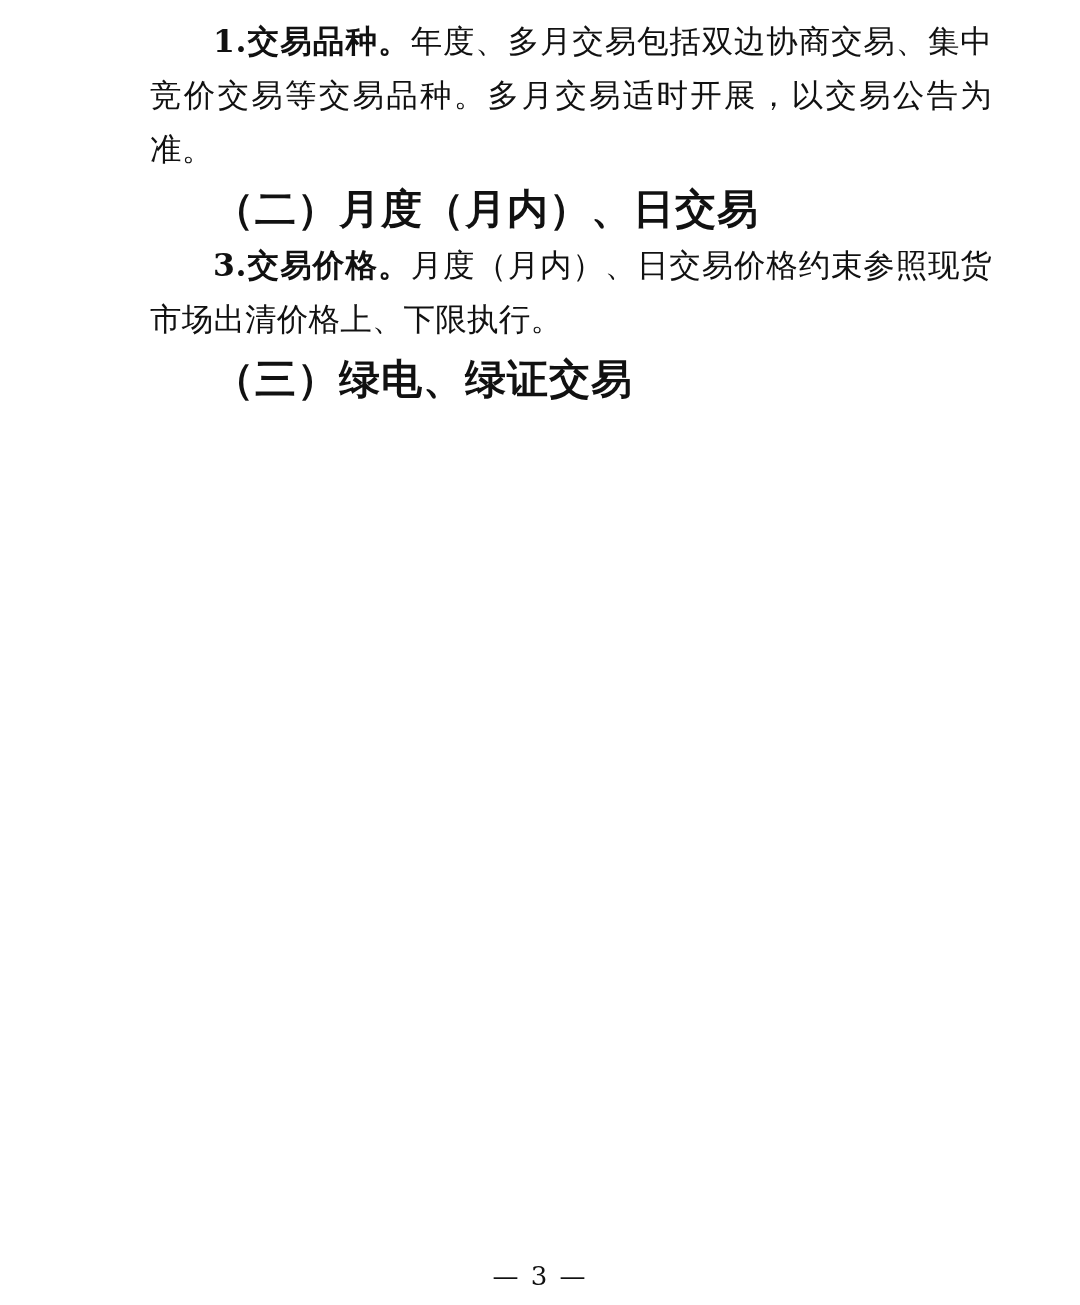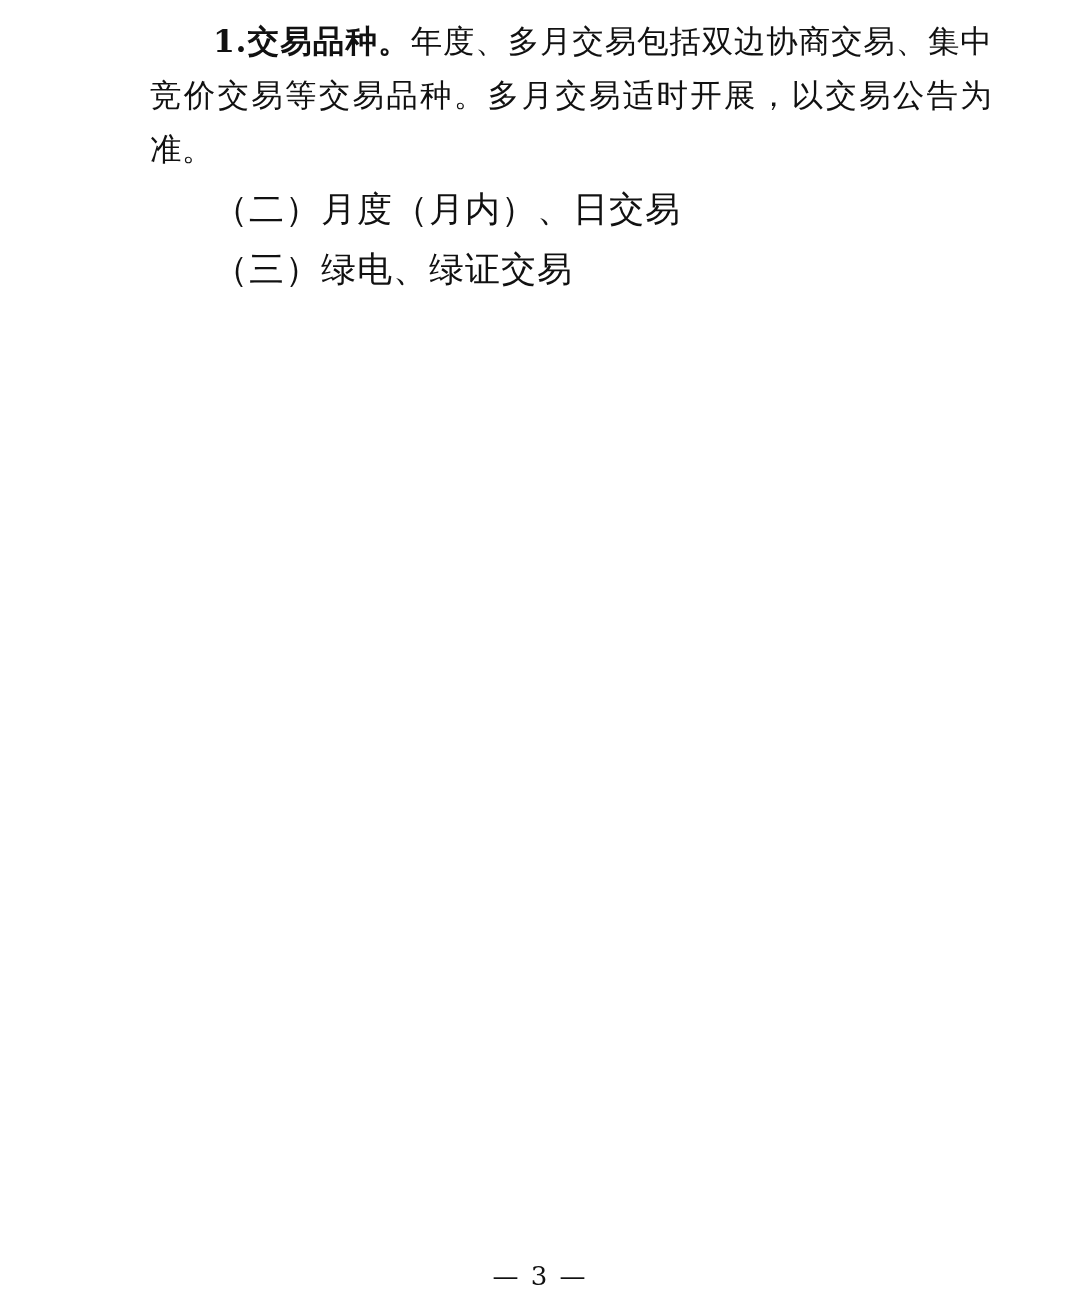--- a/index.html
+++ b/index.html
@@ -30,23 +30,23 @@
     letter-spacing: 0.2px;
   }
   .para .lead {
     font-weight: 700;
     letter-spacing: 0.5px;
   }
   .indent {
     text-indent: 63px;
   }
   .heading {
-    font-size: 35px;
+    font-size: 41px;
     line-height: 54px;
-    font-weight: 400;
+    font-weight: 700;
     margin: 6px 0 2px 0;
     text-indent: 63px;
     letter-spacing: 1px;
   }
   .footer {
     position: absolute;
     left: 0;
     right: 0;
     bottom: 14px;
     text-align: center;
@@ -63,17 +63,20 @@
   <p class="para indent">
     <span class="lead">1.交易品种。</span><span>年度、多月交易包括双边协商交易、集中竞价交易等交易品种。多月交易适时开展，以交易公告为准。</span>
   </p>
 
 
 
   <h2 class="heading">（二）月度（月内）、日交易</h2>
 
 
 
+  <p class="para indent">
+    <span class="lead">3.交易价格。</span><span>月度（月内）、日交易价格约束参照现货市场出清价格上、下限执行。</span>
+  </p>
 
   <h2 class="heading">（三）绿电、绿证交易</h2>
 
   <div class="footer">— 3 —</div>
 </div>
 
 </body></html>

